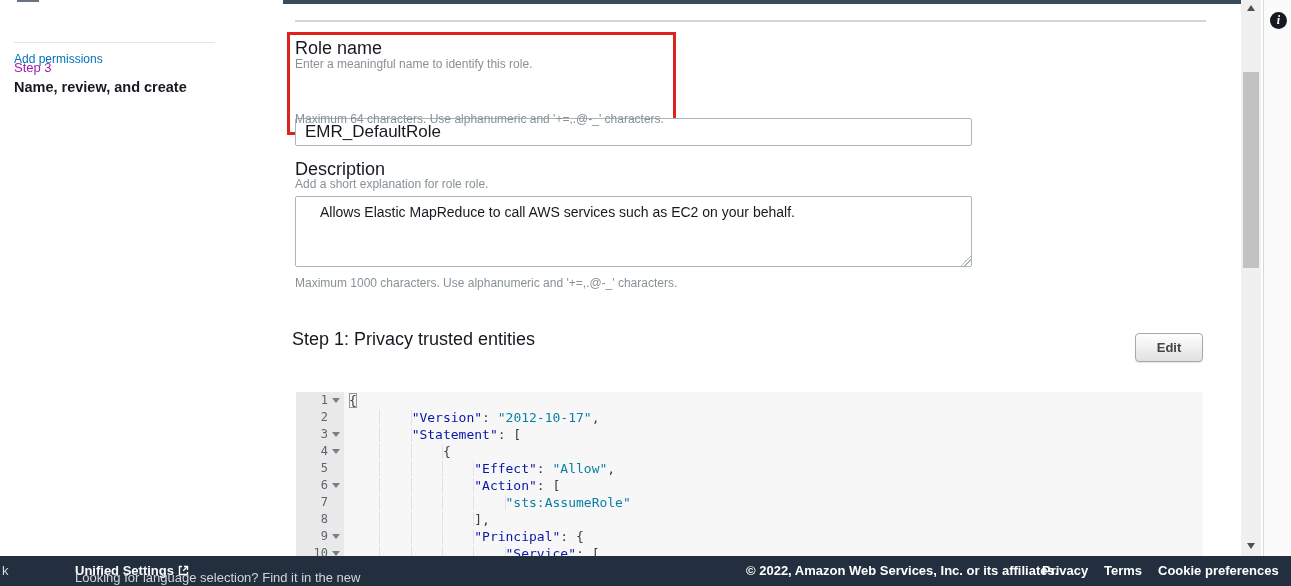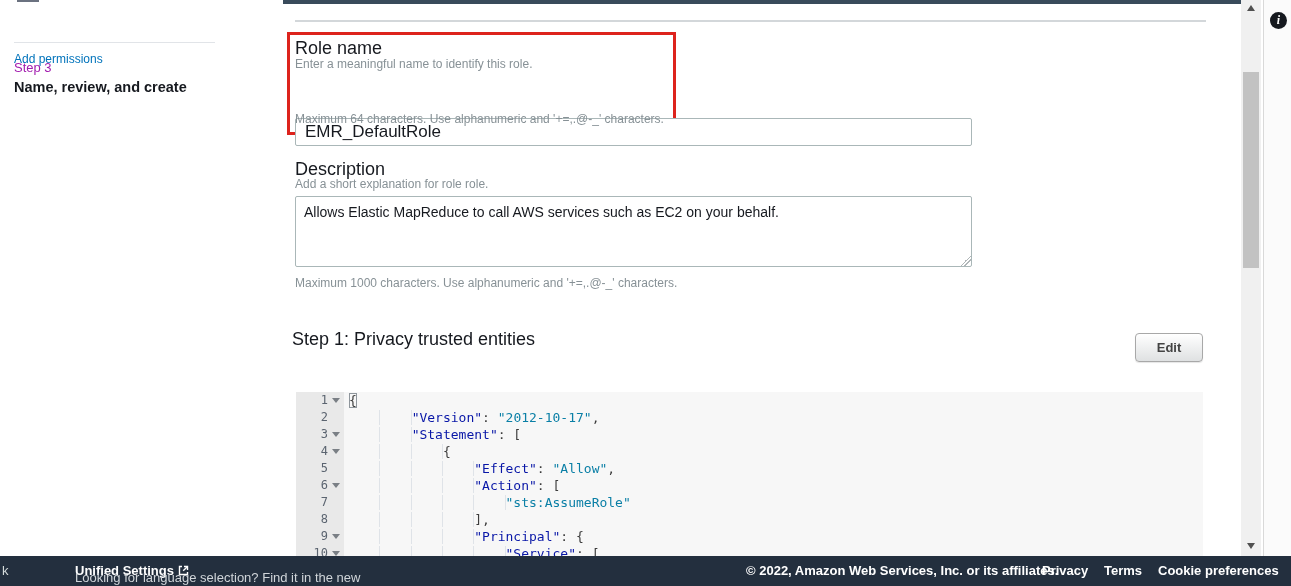--- a/index.html
+++ b/index.html
@@ -27,21 +27,21 @@
   .top-divider{position:absolute;left:295px;top:20px;width:911px;height:2px;background:#d3d7da;}
 
   
   .annotation-box{position:absolute;left:287px;top:32px;width:389px;height:103px;border:3px solid var(--red);pointer-events:none;}
 
   
   .field-label{position:absolute;font-size:18px;color:var(--text-dark);}
   .field-hint{position:absolute;font-size:12px;color:var(--text-gray);}
   .field-constraint{position:absolute;font-size:12px;color:var(--text-gray);}
   .text-input{position:absolute;left:295px;top:78px;width:677px;height:28px;border:1px solid #aab7b8;border-radius:2px;padding:0 9px;font-size:17px;color:var(--text-dark);font-family:"Liberation Sans",sans-serif;background:#fff;margin-top:40px;}
-  .desc-area{position:absolute;left:295px;top:196px;width:677px;height:71px;border:1px solid #aab7b8;border-radius:2px;padding:6px 8px;font-size:14px;color:var(--text-dark);font-family:"Liberation Sans",sans-serif;background:#fff;resize:none;line-height:19px;}
+  .desc-area{position:absolute;left:295px;top:196px;width:677px;height:71px;border:1px solid #aab7b8;border-radius:2px;padding:6px 24px;font-size:14px;color:var(--text-dark);font-family:"Liberation Sans",sans-serif;background:#fff;resize:none;line-height:19px;}
   .resize-grip{position:absolute;left:960px;top:255px;width:11px;height:11px;background:
     linear-gradient(135deg,transparent 0 50%,#b0b6b8 50% 56%,transparent 56% 68%,#b0b6b8 68% 74%,transparent 74%);}
 
   
   .section-heading{position:absolute;left:292px;top:329px;font-size:18px;color:var(--text-dark);}
   .edit-btn{position:absolute;left:1135px;top:333px;width:68px;height:29px;background:linear-gradient(#ffffff,#dfe1e2);border:1px solid #a8a8a8;border-radius:4px;font-size:13px;font-weight:bold;color:#444;font-family:"Liberation Sans",sans-serif;cursor:pointer;box-shadow:0 1px 1px rgba(0,0,0,.1);}
 
   
   .editor{position:absolute;left:296px;top:392px;width:907px;height:164px;overflow:hidden;background:#f7f7f7;font-family:"DejaVu Sans Mono","Liberation Mono",monospace;font-size:13px;}
   .code-row{display:flex;height:17px;line-height:17px;white-space:pre;}

